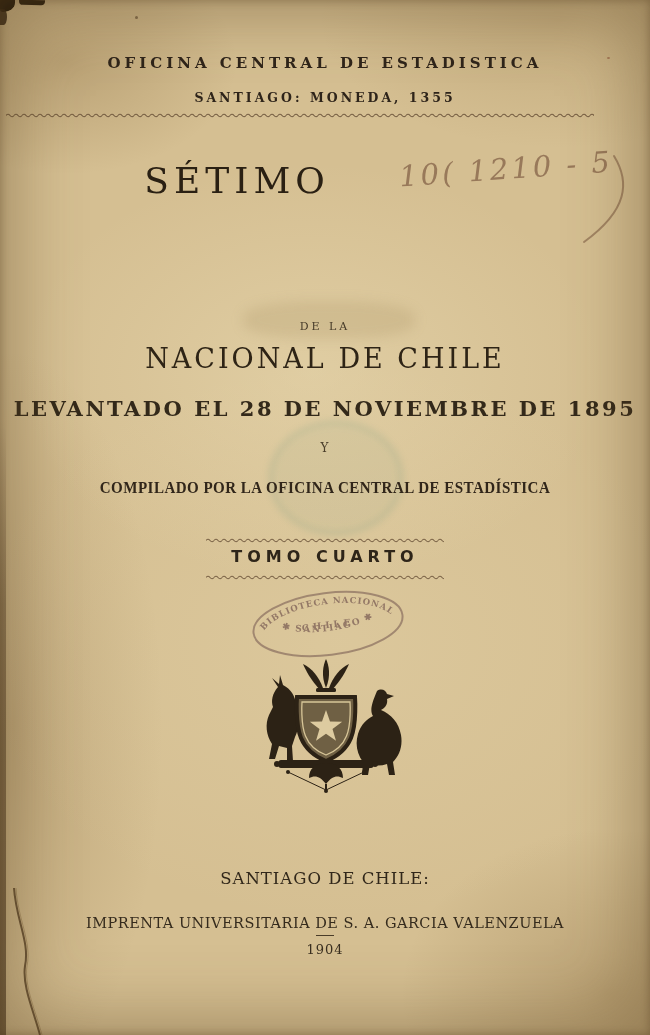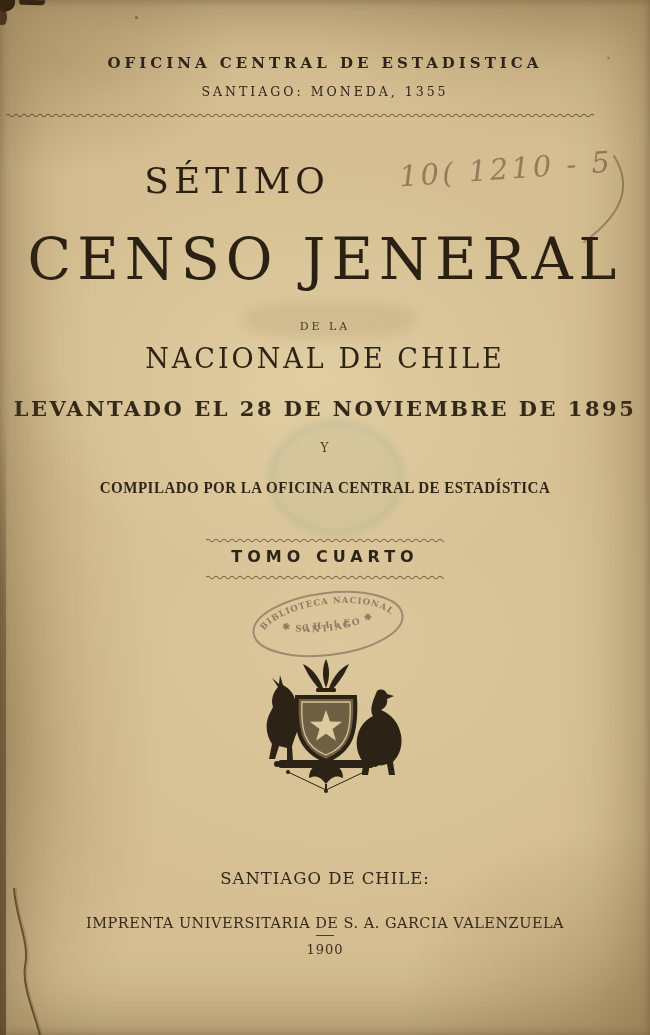--- a/index.html
+++ b/index.html
@@ -12,21 +12,21 @@
       radial-gradient(ellipse 520px 400px at 52% 62%, rgba(236,221,180,.28), transparent 70%),
       radial-gradient(ellipse 230px 150px at 10% 6%, rgba(118,88,44,.28), transparent 75%),
       radial-gradient(ellipse 280px 220px at 94% 96%, rgba(122,92,48,.30), transparent 75%),
       radial-gradient(ellipse 320px 170px at 86% 2%, rgba(128,98,52,.20), transparent 75%),
       radial-gradient(ellipse 200px 500px at 2% 70%, rgba(110,80,40,.22), transparent 75%);
   }
   .vignette{position:absolute;inset:0;pointer-events:none;
     box-shadow:inset 0 0 70px 12px rgba(92,66,30,.45), inset 0 0 10px rgba(60,40,15,.38);}
   .line{position:absolute;left:0;width:650px;text-align:center;white-space:nowrap;color:#31271a;}
   .hdr1{top:54px;font-size:15px;font-weight:bold;letter-spacing:4px;color:#2e241a;}
-  .hdr2{top:84px;font-size:12.5px;font-weight:normal;letter-spacing:3px;color:#2e241a;}
+  .hdr2{top:90px;font-size:12.5px;font-weight:bold;letter-spacing:3px;color:#2e241a;}
   .setimo{top:160px;font-size:36px;letter-spacing:5px;color:#2a2013;margin-left:-88px;}
   .censo{top:226px;font-size:57px;letter-spacing:6px;color:#2a2013;}
   .dela{top:320px;font-size:11px;letter-spacing:3px;color:#453a28;text-align:center;}
   .poblacion{top:343px;font-size:27px;letter-spacing:3px;color:#2e2416;}
   .levantado{top:396px;font-size:21px;font-weight:bold;letter-spacing:2.5px;color:#33291a;}
   .ycon{top:441px;font-size:12px;letter-spacing:1px;color:#4a3e2a;}
   .compilado{top:479px;font-size:16px;font-weight:bold;letter-spacing:.5px;
     font-family:"Liberation Serif",serif;transform:scaleX(.94);transform-origin:50% 50%;color:#31261a;}
   .tomo{top:547px;font-size:16px;font-weight:bold;letter-spacing:5px;
     font-family:"DejaVu Sans",sans-serif;color:#2e2519;}
@@ -82,21 +82,20 @@
   <svg class="wave w1" preserveAspectRatio="none" viewBox="0 0 588 7">
     <rect width="588" height="7" fill="url(#wavepat)" opacity=".8"></rect>
     <rect y="1.6" width="588" height="7" fill="url(#wavepat)" opacity=".3"></rect>
   </svg>
 
   <div class="line setimo">SÉTIMO</div>
   <div class="handwriting">10( 1210 - 5</div>
   <svg class="hw-paren" width="70" height="100" viewBox="0 0 70 100">
     <path d="M44,6 C60,32 58,60 14,92" fill="none" stroke="#98795a" stroke-width="2" stroke-linecap="round" opacity=".85"></path>
   </svg>
-  <div class="line censo">CENSO JENERAL</div>
   <div class="line dela">DE LA</div>
   <div class="line poblacion">NACIONAL DE CHILE</div>
   <div class="line levantado">LEVANTADO EL 28 DE NOVIEMBRE DE 1895</div>
   <div class="line ycon">Y</div>
   <div class="line compilado">COMPILADO POR LA OFICINA CENTRAL DE ESTADÍSTICA</div>
 
   <svg class="wave w2" preserveAspectRatio="none" viewBox="0 0 238 7">
     <rect width="238" height="7" fill="url(#wavepat)" opacity=".85"></rect>
   </svg>
   <div class="line tomo">TOMO CUARTO</div>
@@ -144,21 +143,21 @@
       <path d="M95,133 L57,115 M95,133 L133,115" stroke-width="1" fill="none"></path>
       <circle cx="57" cy="115" r="2" stroke="none"></circle>
       <circle cx="133" cy="115" r="2" stroke="none"></circle>
       <circle cx="95" cy="134" r="2" stroke="none"></circle>
     </g>
   </svg>
 
   <div class="line city">SANTIAGO DE CHILE:</div>
   <div class="line printer">IMPRENTA UNIVERSITARIA DE S. A. GARCIA VALENZUELA</div>
   <div class="dash"></div>
-  <div class="line year">1900</div>
+  <div class="line year">1904</div>
 
   <div class="corner-mark-1"></div>
   <div class="corner-mark-2"></div>
   <div class="corner-mark-3"></div>
   <div class="binding"></div>
   <svg class="crack" width="80" height="155" viewBox="0 0 80 155">
     <path d="M14,8 C16,40 30,62 25,86 C22,106 34,132 40,155" fill="none" stroke="#3f2a12" stroke-width="2" opacity=".7"></path>
     <path d="M16,8 C18,40 32,62 27,86 C24,106 36,132 42,155" fill="none" stroke="#7a6038" stroke-width="1" opacity=".4"></path>
   </svg>
   <div class="speck1"></div>

